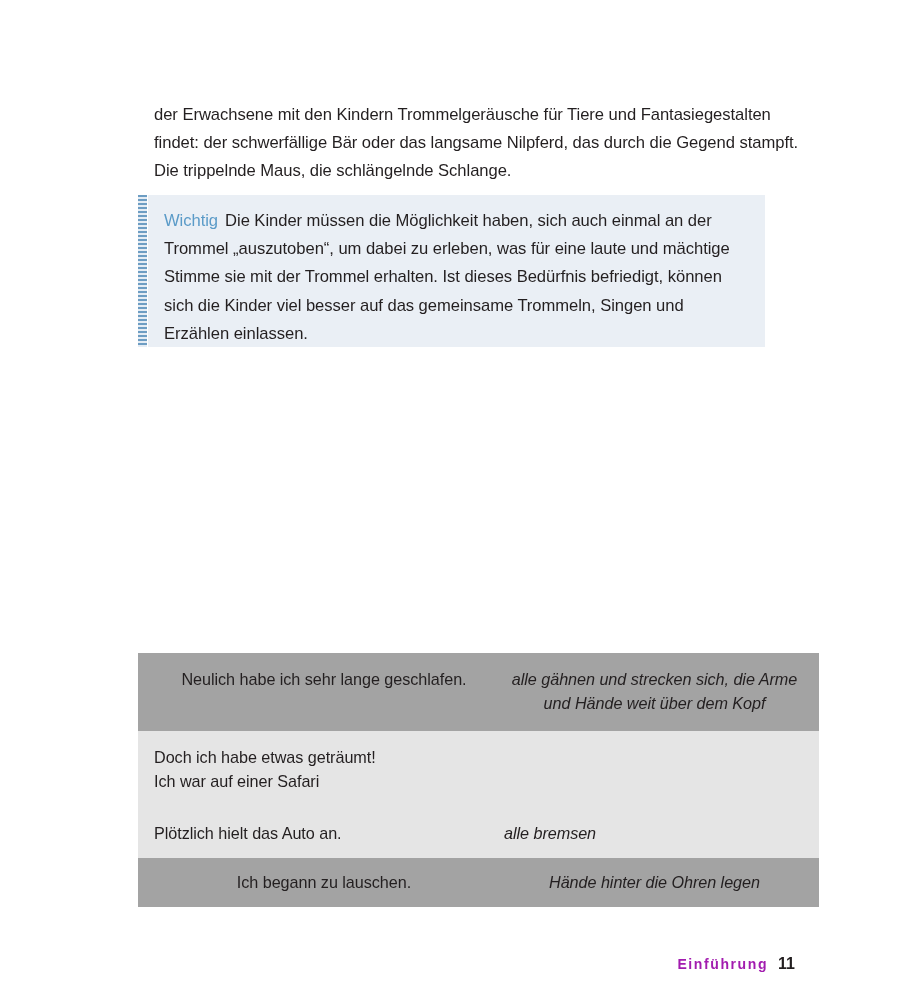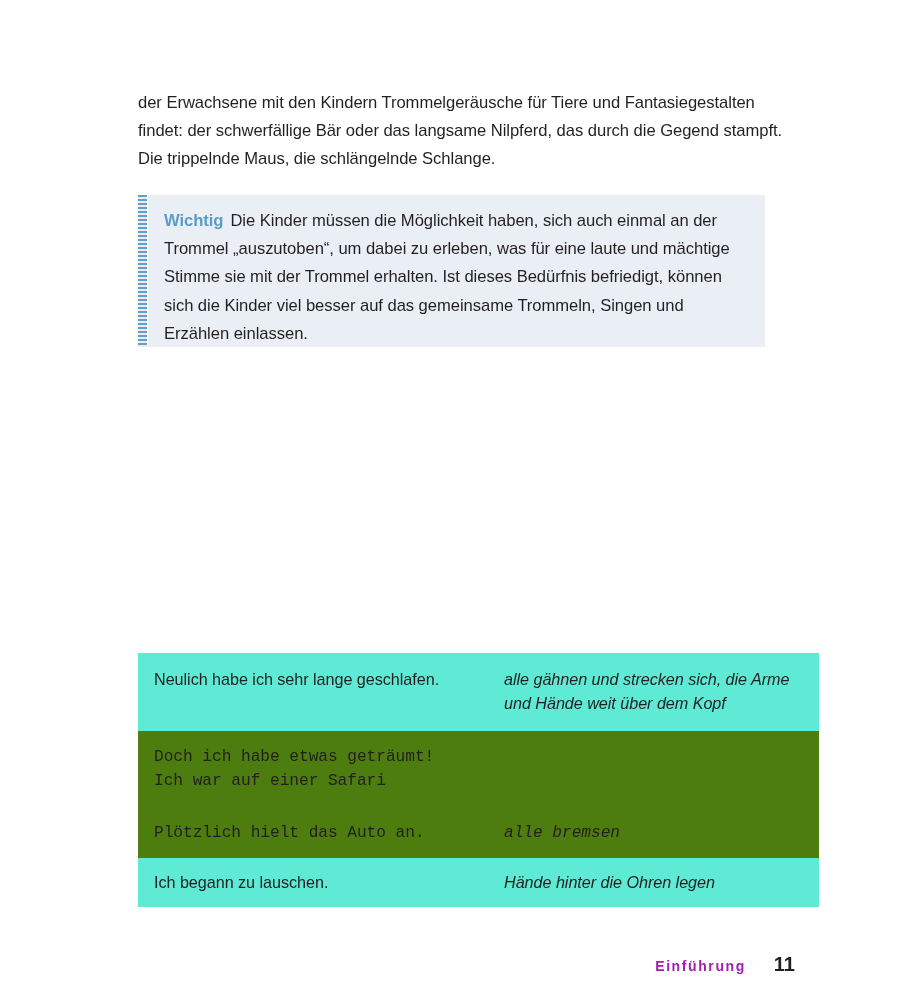--- a/index.html
+++ b/index.html
@@ -27,21 +27,21 @@
   .para {
     position: absolute;
     left: 138px;
     width: 658px;
     font-size: 16.6px;
     line-height: 28.2px;
     color: #231f20;
     letter-spacing: -0.05px;
     text-align: left;
   }
-  #para-intro { top: 72px; }
+  #para-intro { top: 84px; margin-left: 16px; }
   #para-safari { top: 371px; }
   #para-kreis  { top: 582px; }
 
   
   .callout {
     position: absolute;
     left: 138px;
     top: 195px;
     width: 658px;
     height: 152px;
@@ -72,21 +72,21 @@
     left: 26px;
     top: 12px;
     width: 580px;
     font-size: 16.6px;
     line-height: 28.2px;
     color: #231f20;
     letter-spacing: -0.05px;
   }
   .callout-label {
     color: #5b9bc8;
-    font-weight: bold;
+    font-weight: normal;
     margin-right: 7px;
   }
 
   
   .heading {
     position: absolute;
     left: 138px;
     top: 494px;
     width: 670px;
     font-size: 26.5px;
@@ -99,22 +99,22 @@
   
   .story-table {
     position: absolute;
     left: 138px;
     top: 653px;
     width: 657px;
     border-collapse: collapse;
     table-layout: fixed;
   }
   .story-table tr { }
-  .story-table tr.shade-a { background: #5eead4; }
-  .story-table tr.shade-b { background: #4d7c0f; font-family: Liberation Mono, monospace; }
+  .story-table tr.shade-a { background: #a3a3a3; text-align: center; }
+  .story-table tr.shade-b { background: #e5e5e5; }
   .story-table td {
     padding: 12px 0 13px 0;
     vertical-align: top;
     font-size: 16.2px;
     line-height: 24px;
     color: #231f20;
     letter-spacing: -0.05px;
   }
   .story-table td.col-line {
     width: 340px;
@@ -138,22 +138,22 @@
     white-space: nowrap;
   }
   .footer-label {
     color: #a21caf;
     font-weight: bold;
     letter-spacing: 1.6px;
   }
   .footer-page {
     color: #231f20;
     font-weight: bold;
-    font-size: 20px;
-    margin-left: 28px;
+    font-size: 16px;
+    margin-left: 10px;
     letter-spacing: 0;
   }
 </style>
 </head>
 <body>
 
 <div class="page">
 
   <p class="para" id="para-intro">der Erwachsene mit den Kindern Trommelgeräusche für Tiere und Fantasiegestalten findet: der schwerfällige Bär oder das langsame Nilpferd, das durch die Gegend stampft. Die trippelnde Maus, die schlängelnde Schlange.</p>
 

